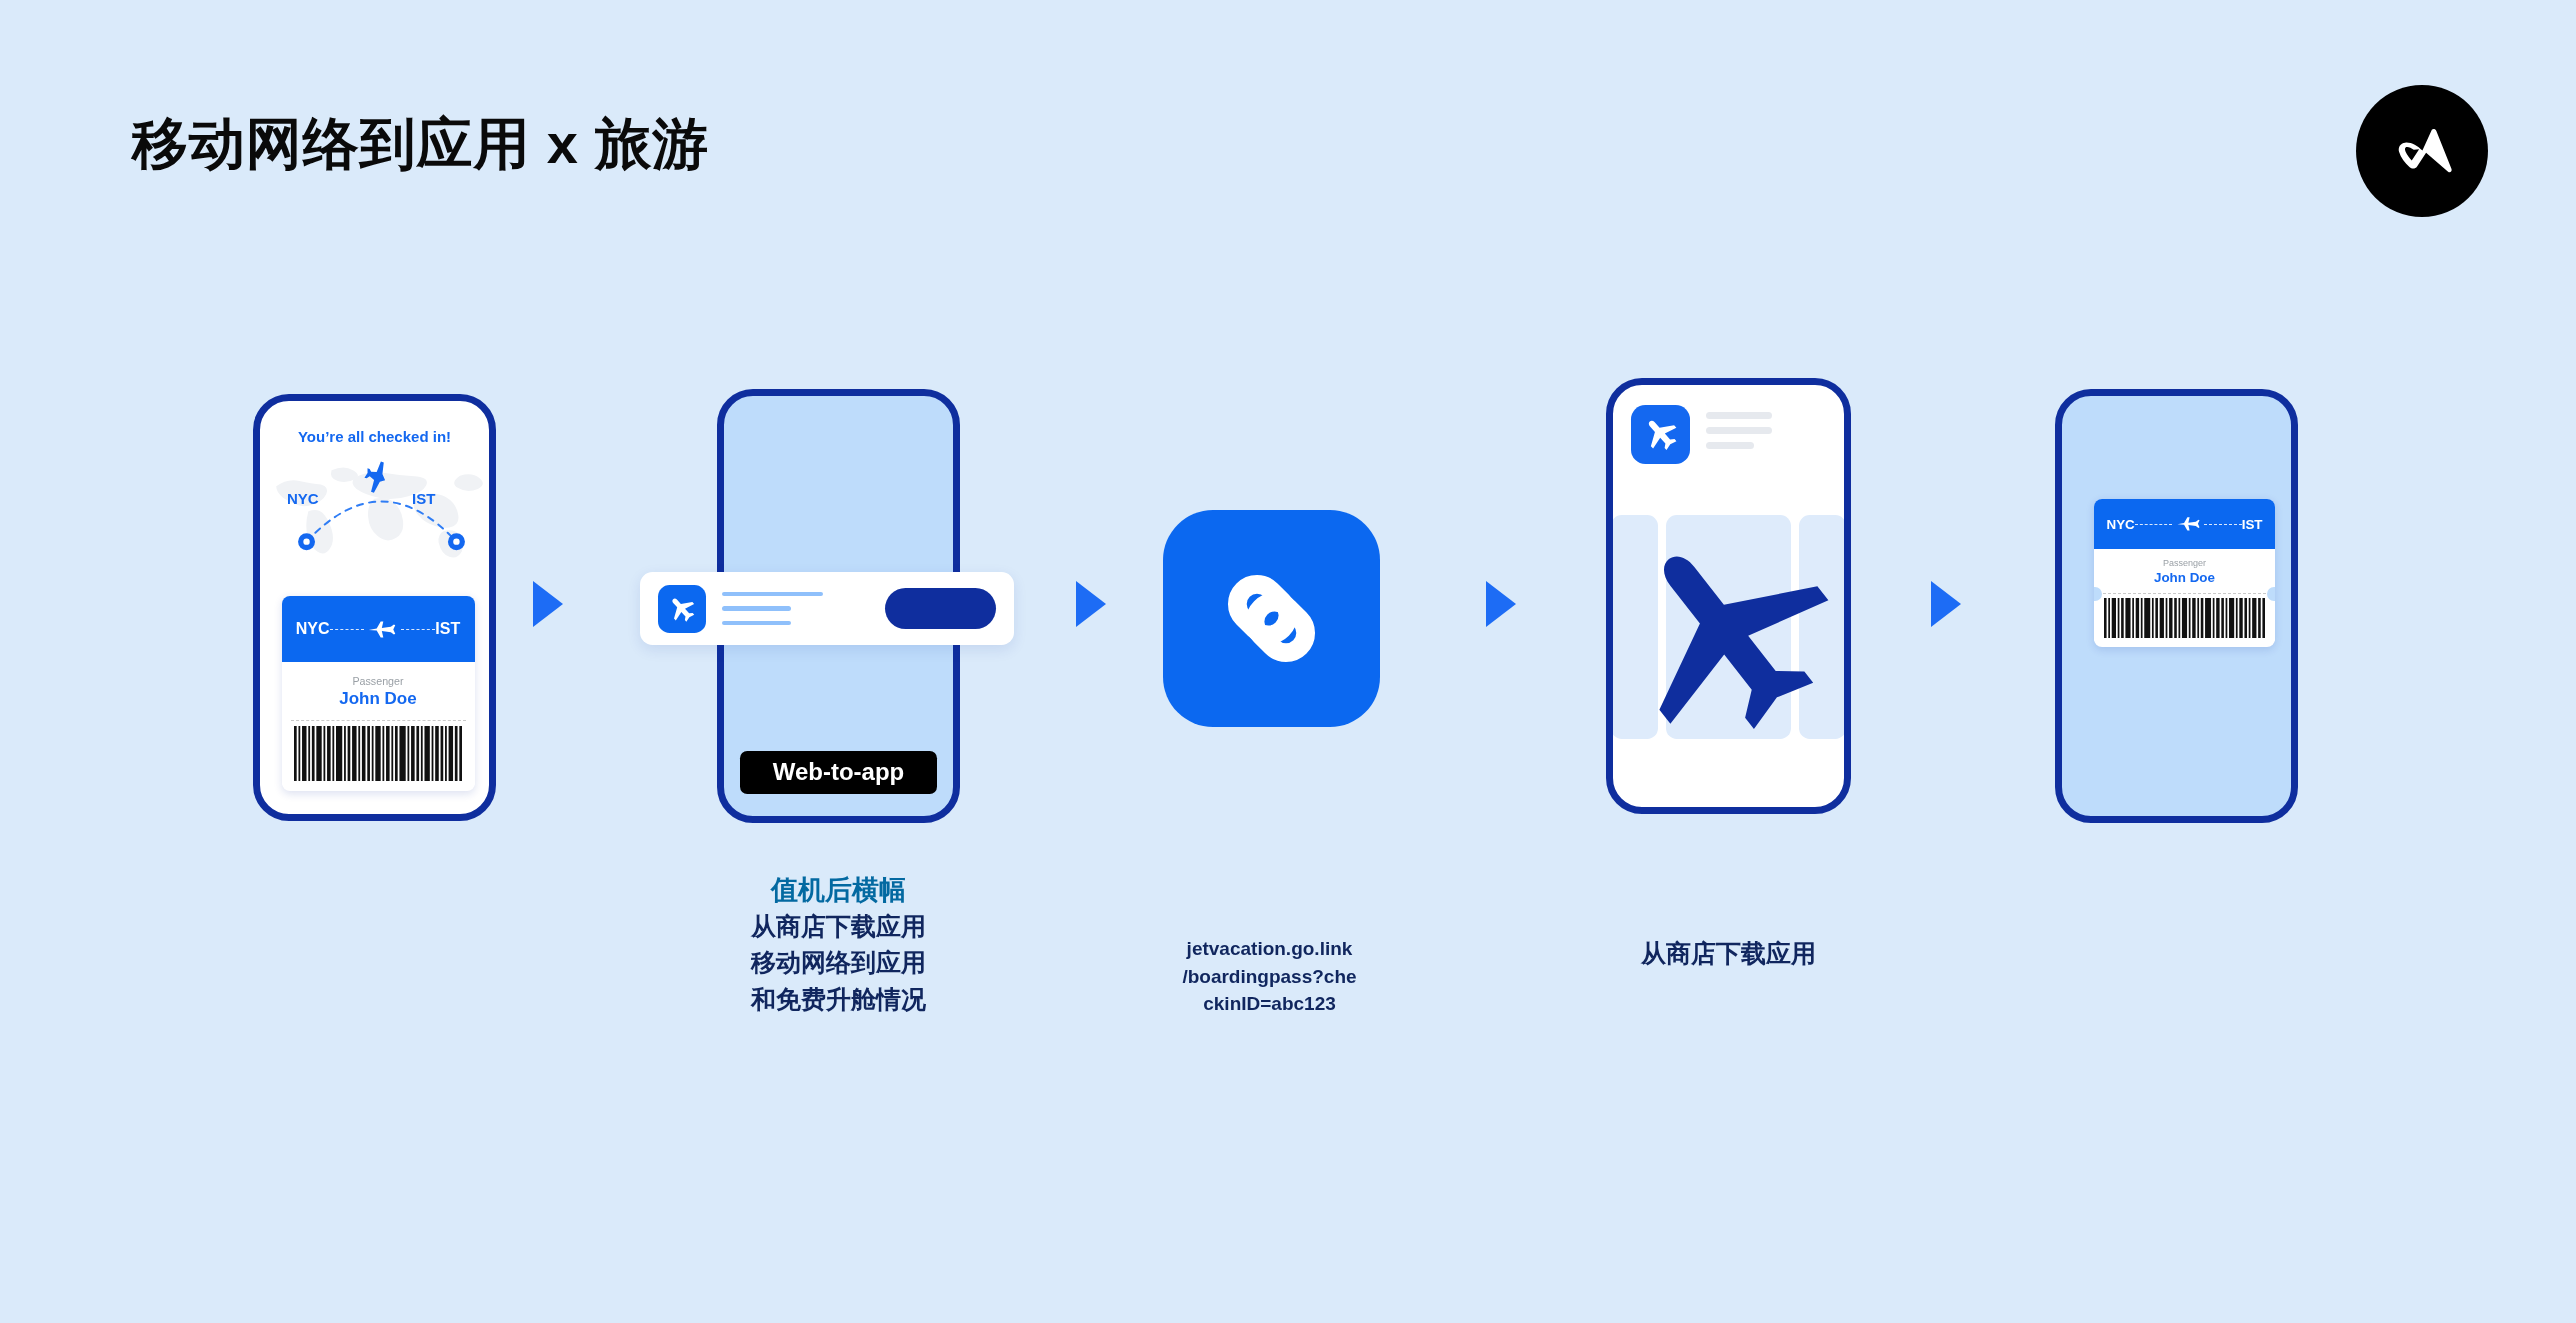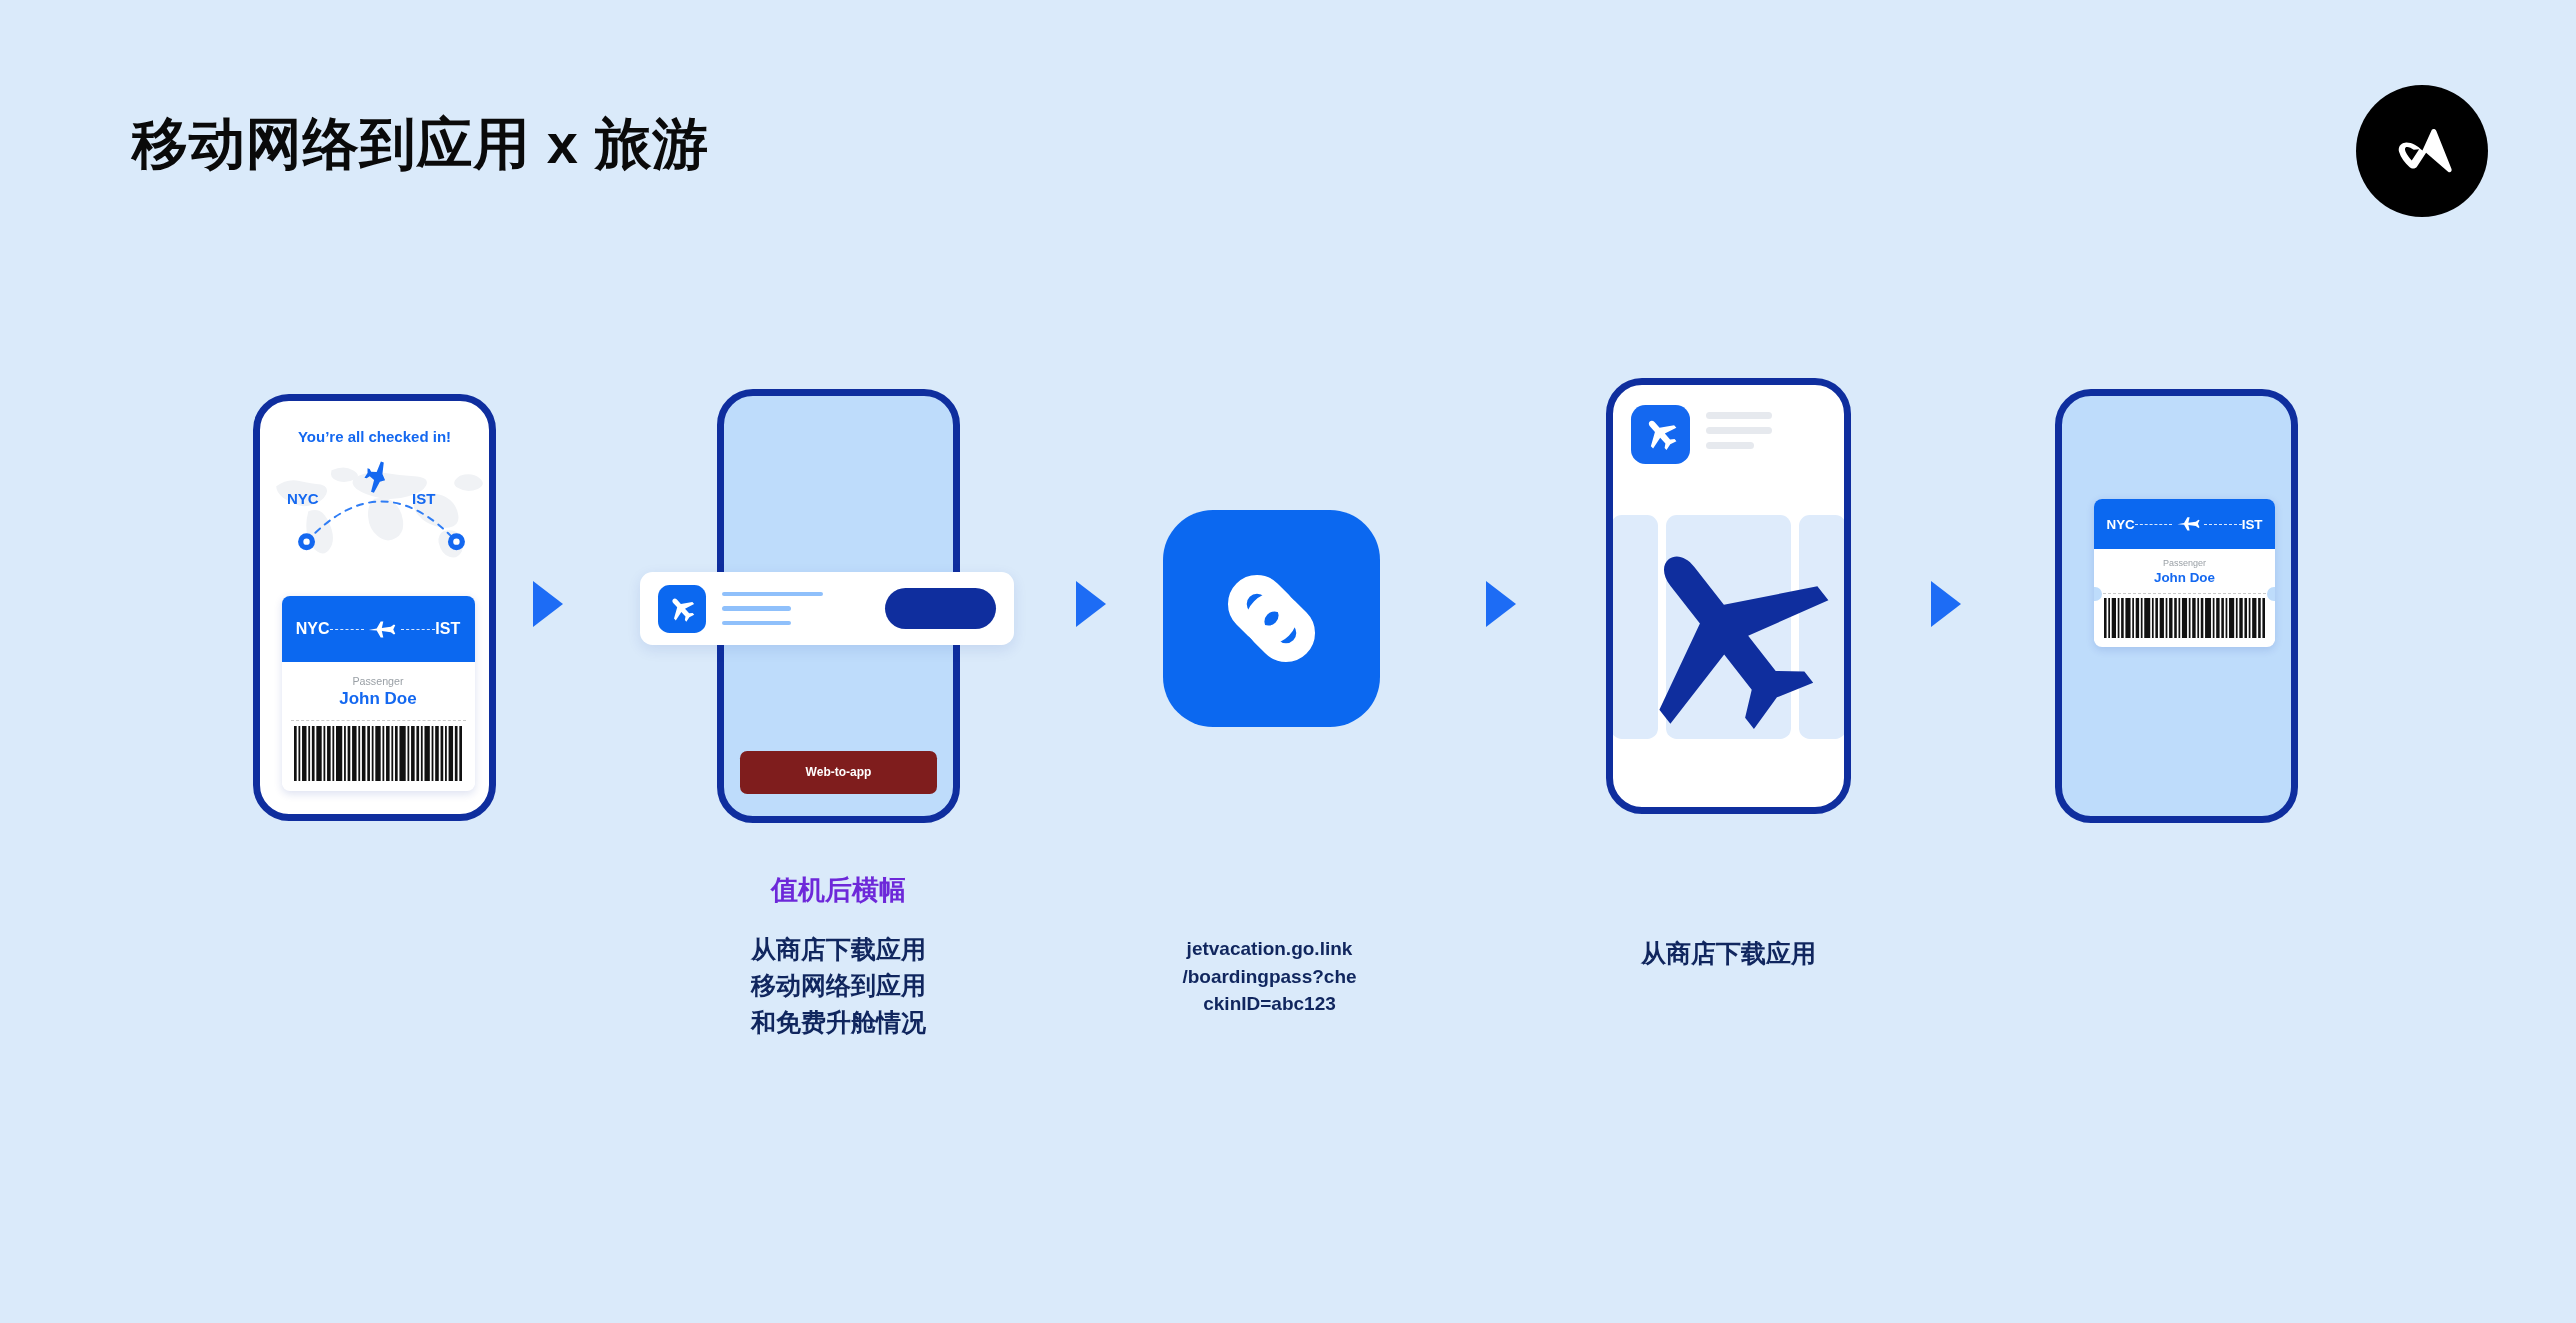--- a/index.html
+++ b/index.html
@@ -83,23 +83,23 @@
   #ticket1 .ticket-code{font-size:16px;}
   #ticket1 .ticket-body{padding:12.5px 0 10.7px;}
   #ticket1 .pax-label{font-size:10.7px;}
   #ticket1 .pax-name{font-size:17px;margin-top:2.7px;}
   #ticket1 .barcode{height:64px;padding:5.4px 12.5px 0;box-sizing:border-box;}
 
   
   #phone2{left:717px;top:389px;width:243px;height:434px;}
   .w2a-btn{
     position:absolute;left:16px;right:16px;bottom:22.4px;height:43px;
-    background:#7f1d1d;border-radius:7.2px;color:#fff;
+    background:#000000;border-radius:7.2px;color:#fff;
     display:flex;align-items:center;justify-content:center;
-    font-size:12px;font-weight:bold;
+    font-size:24px;font-weight:bold;
   }
   .banner{
     position:absolute;left:640px;top:572px;width:374px;height:73px;
     background:#fff;border-radius:12.5px;
     box-shadow:0 4.5px 14.3px rgba(15,46,158,.10);
     display:flex;align-items:center;padding:0 18px;box-sizing:border-box;
     gap:16px;
   }
   .banner-app-icon{
     flex:0 0 auto;width:48px;height:48px;border-radius:11.6px;background:#0b68f0;
@@ -158,21 +158,21 @@
     border-top:23px solid transparent;border-bottom:23px solid transparent;
     border-left:30px solid #1d6cf5;}
   #arrow1{left:533px;top:581px;}
   #arrow2{left:1076px;top:581px;}
   #arrow3{left:1486px;top:581px;}
   #arrow4{left:1931px;top:581px;}
 
   
   .caption{position:absolute;text-align:center;}
   .cap-head{
-    font-size:27px;font-weight:bold;color:#6d28d9;margin-bottom:23px;
+    font-size:27px;font-weight:bold;color:#0369a1;
   }
   .cap-body{
     font-size:25px;font-weight:bold;color:#10265e;line-height:1.45;
   }
   .cap-url{
     font-size:19px;font-weight:bold;color:#10265e;line-height:1.45;
     word-break:break-all;
   }
   #cap2{left:637px;top:872px;width:403px;}
   #cap3{left:1064px;top:935px;width:411px;}

